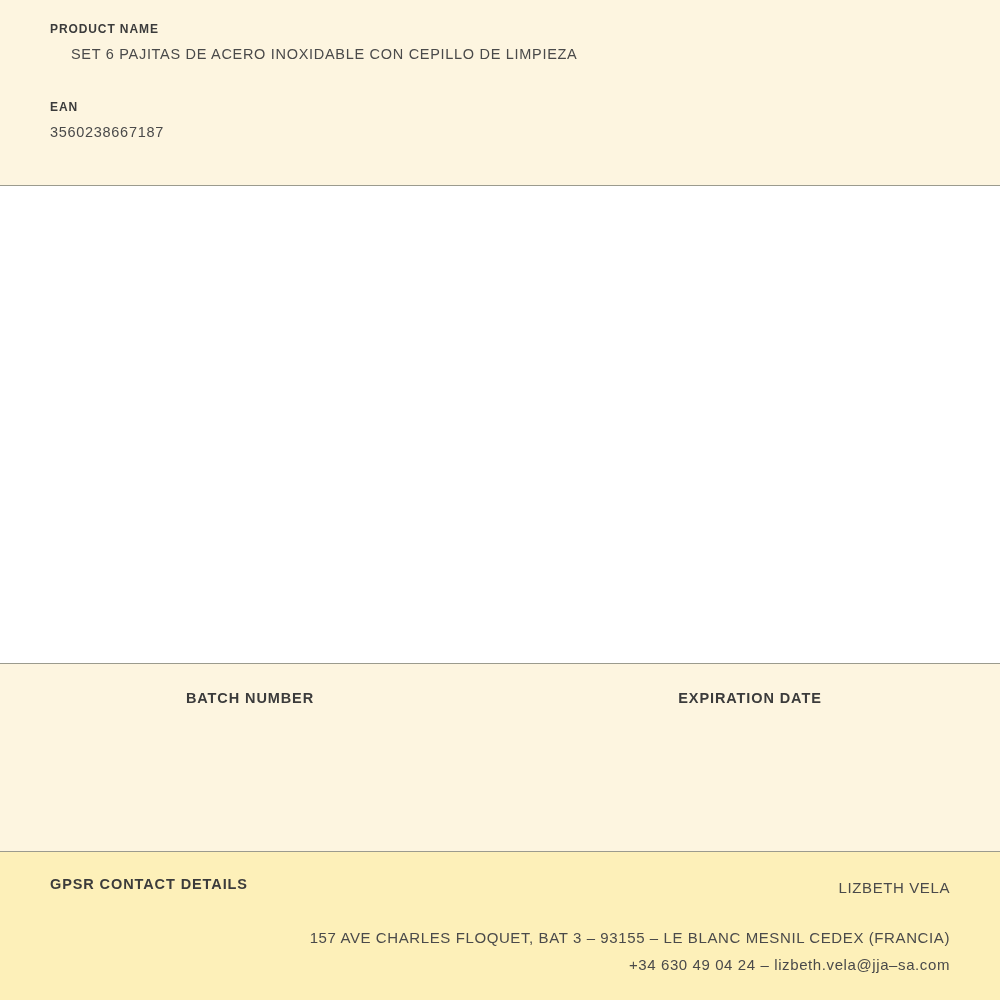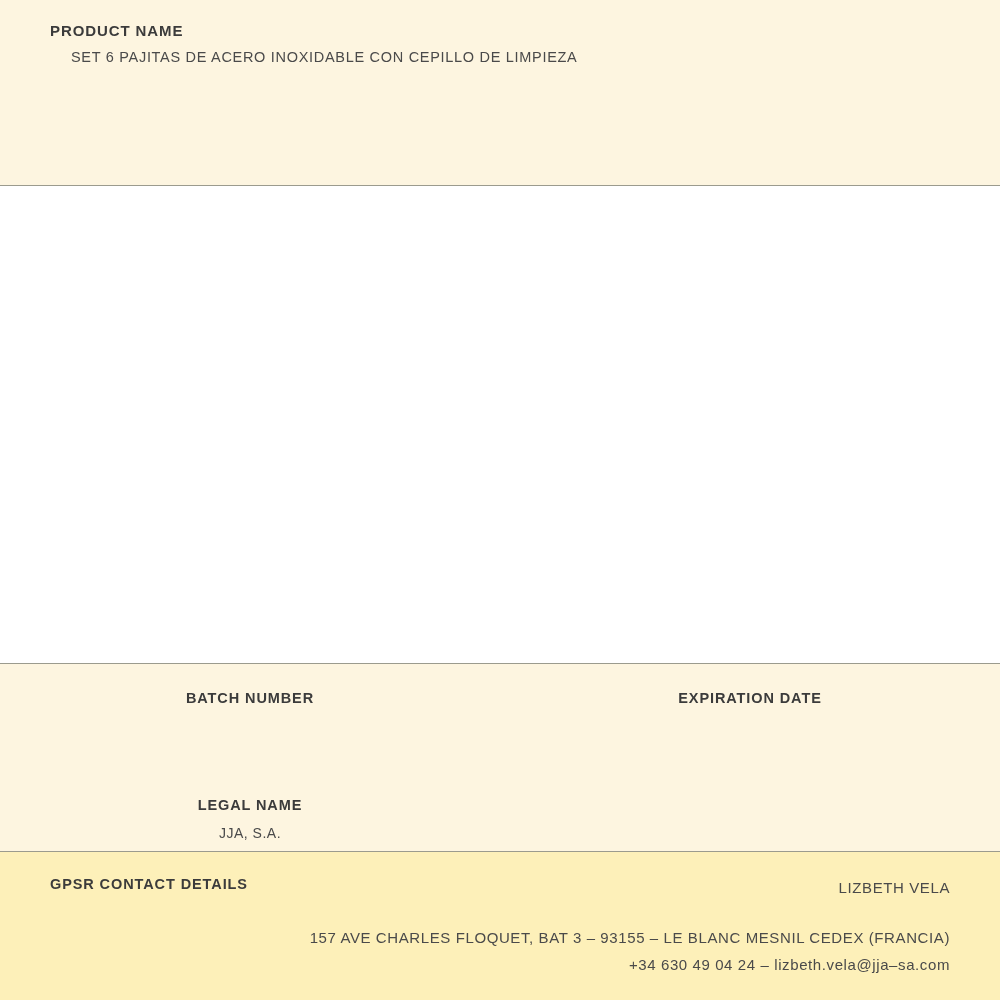--- a/index.html
+++ b/index.html
@@ -24,21 +24,21 @@
 
   
   .header-block {
     background: #fdf5e0;
     padding: 22px 50px 18px 50px;
     box-sizing: border-box;
     border-bottom: 1px solid #9b9b8e;
     height: 186px;
   }
   .field-label {
-    font-size: 15px;
+    font-size: 12px;
     font-weight: bold;
     letter-spacing: 0.9px;
     color: #3b3b3b;
     text-transform: uppercase;
     margin: 0 0 10px 0;
   }
   .field-value {
     font-size: 14.5px;
     letter-spacing: 0.7px;
     color: #4a4a4a;
@@ -138,40 +138,40 @@
 </head>
 <body>
 
 <div class="sheet">
 
   <div class="header-block">
     <div class="field-group">
       <p class="field-label">PRODUCT NAME</p>
       <p class="field-value upper">SET 6 PAJITAS DE ACERO INOXIDABLE CON CEPILLO DE LIMPIEZA</p>
     </div>
+    <div class="field-group">
+      <p class="field-label">EAN</p>
+      <p class="field-value">3560238667187</p>
+    </div>
   </div>
 
   <div class="media-area"></div>
 
   <div class="details-block">
     <div class="details-row first">
       <div class="details-cell">
         <p class="cell-label">BATCH NUMBER</p>
         <p class="cell-value"></p>
       </div>
       <div class="details-cell">
         <p class="cell-label">EXPIRATION DATE</p>
         <p class="cell-value"></p>
       </div>
     </div>
     <div class="details-row second">
-      <div class="details-cell">
-        <p class="cell-label">LEGAL NAME</p>
-        <p class="cell-value">JJA, S.A.</p>
-      </div>
     </div>
   </div>
 
   <div class="footer-block">
     <div class="footer-title">GPSR CONTACT DETAILS</div>
     <div class="footer-contact">
       <div class="line-name">LIZBETH VELA</div>
       <div class="line-address">157 AVE CHARLES FLOQUET, BAT 3 – 93155 – LE BLANC MESNIL CEDEX (FRANCIA)</div>
       <div class="line-phone">
         <span>+34 630 49 04 24 –</span>

